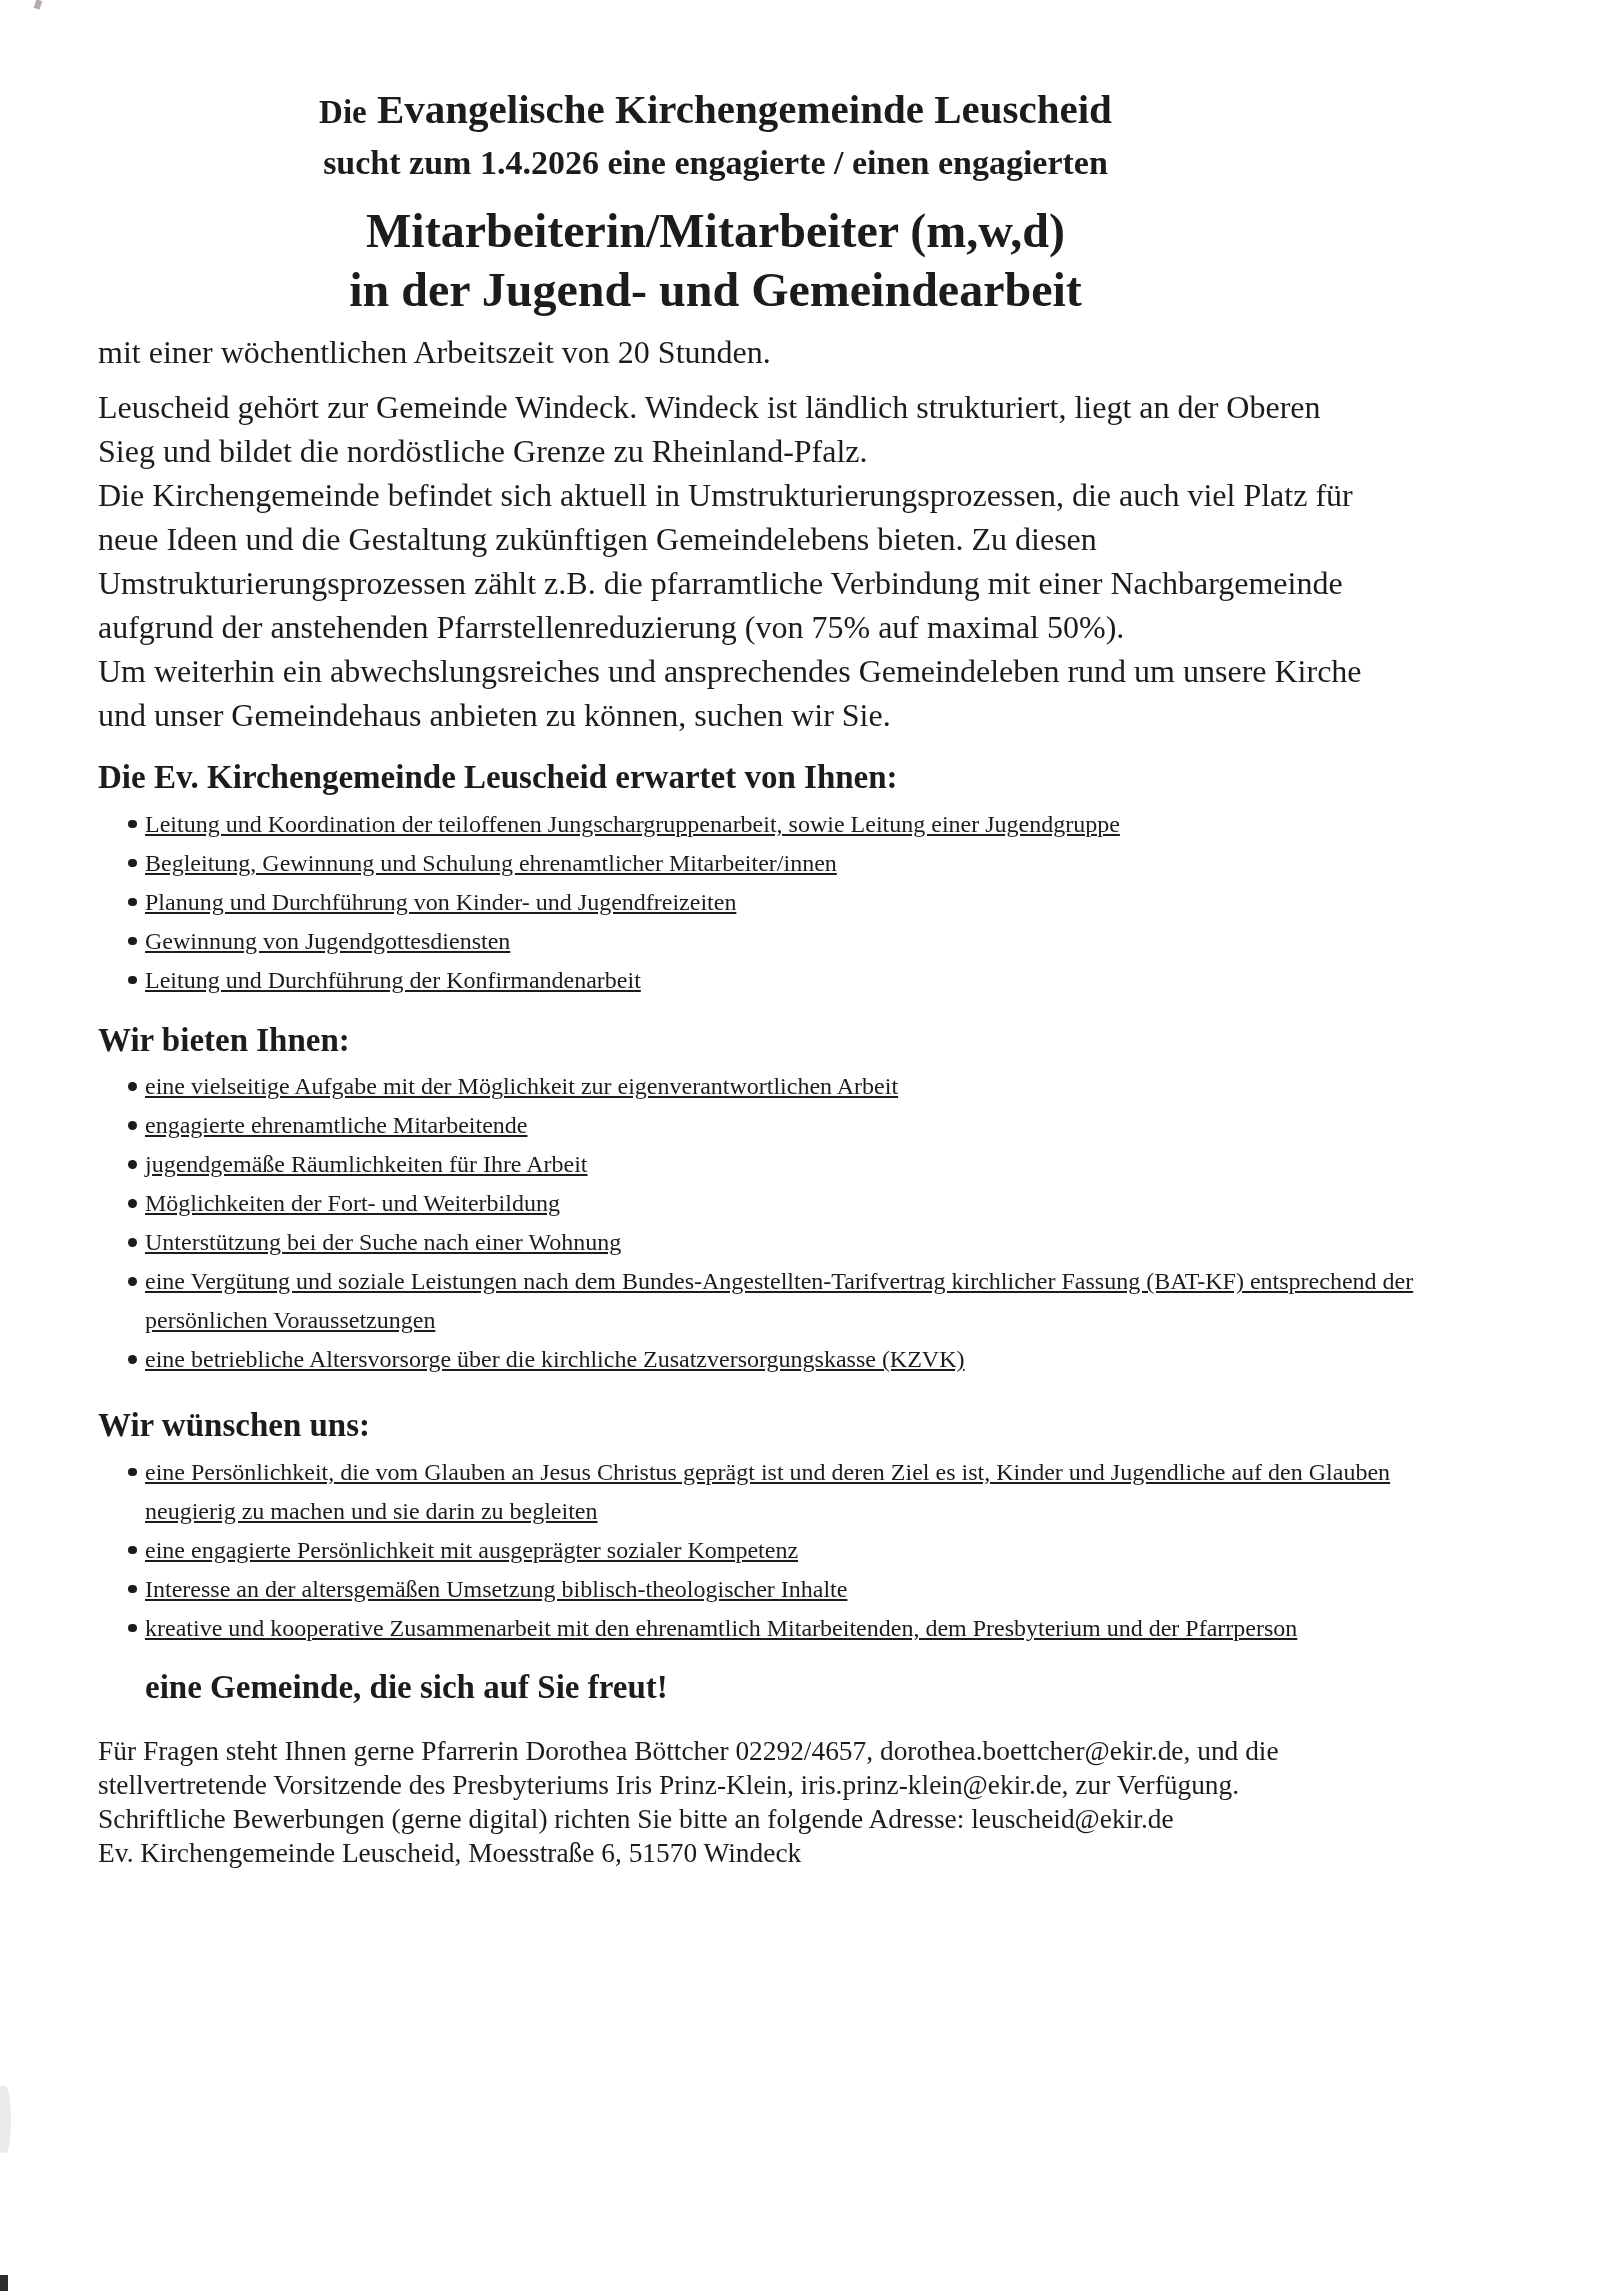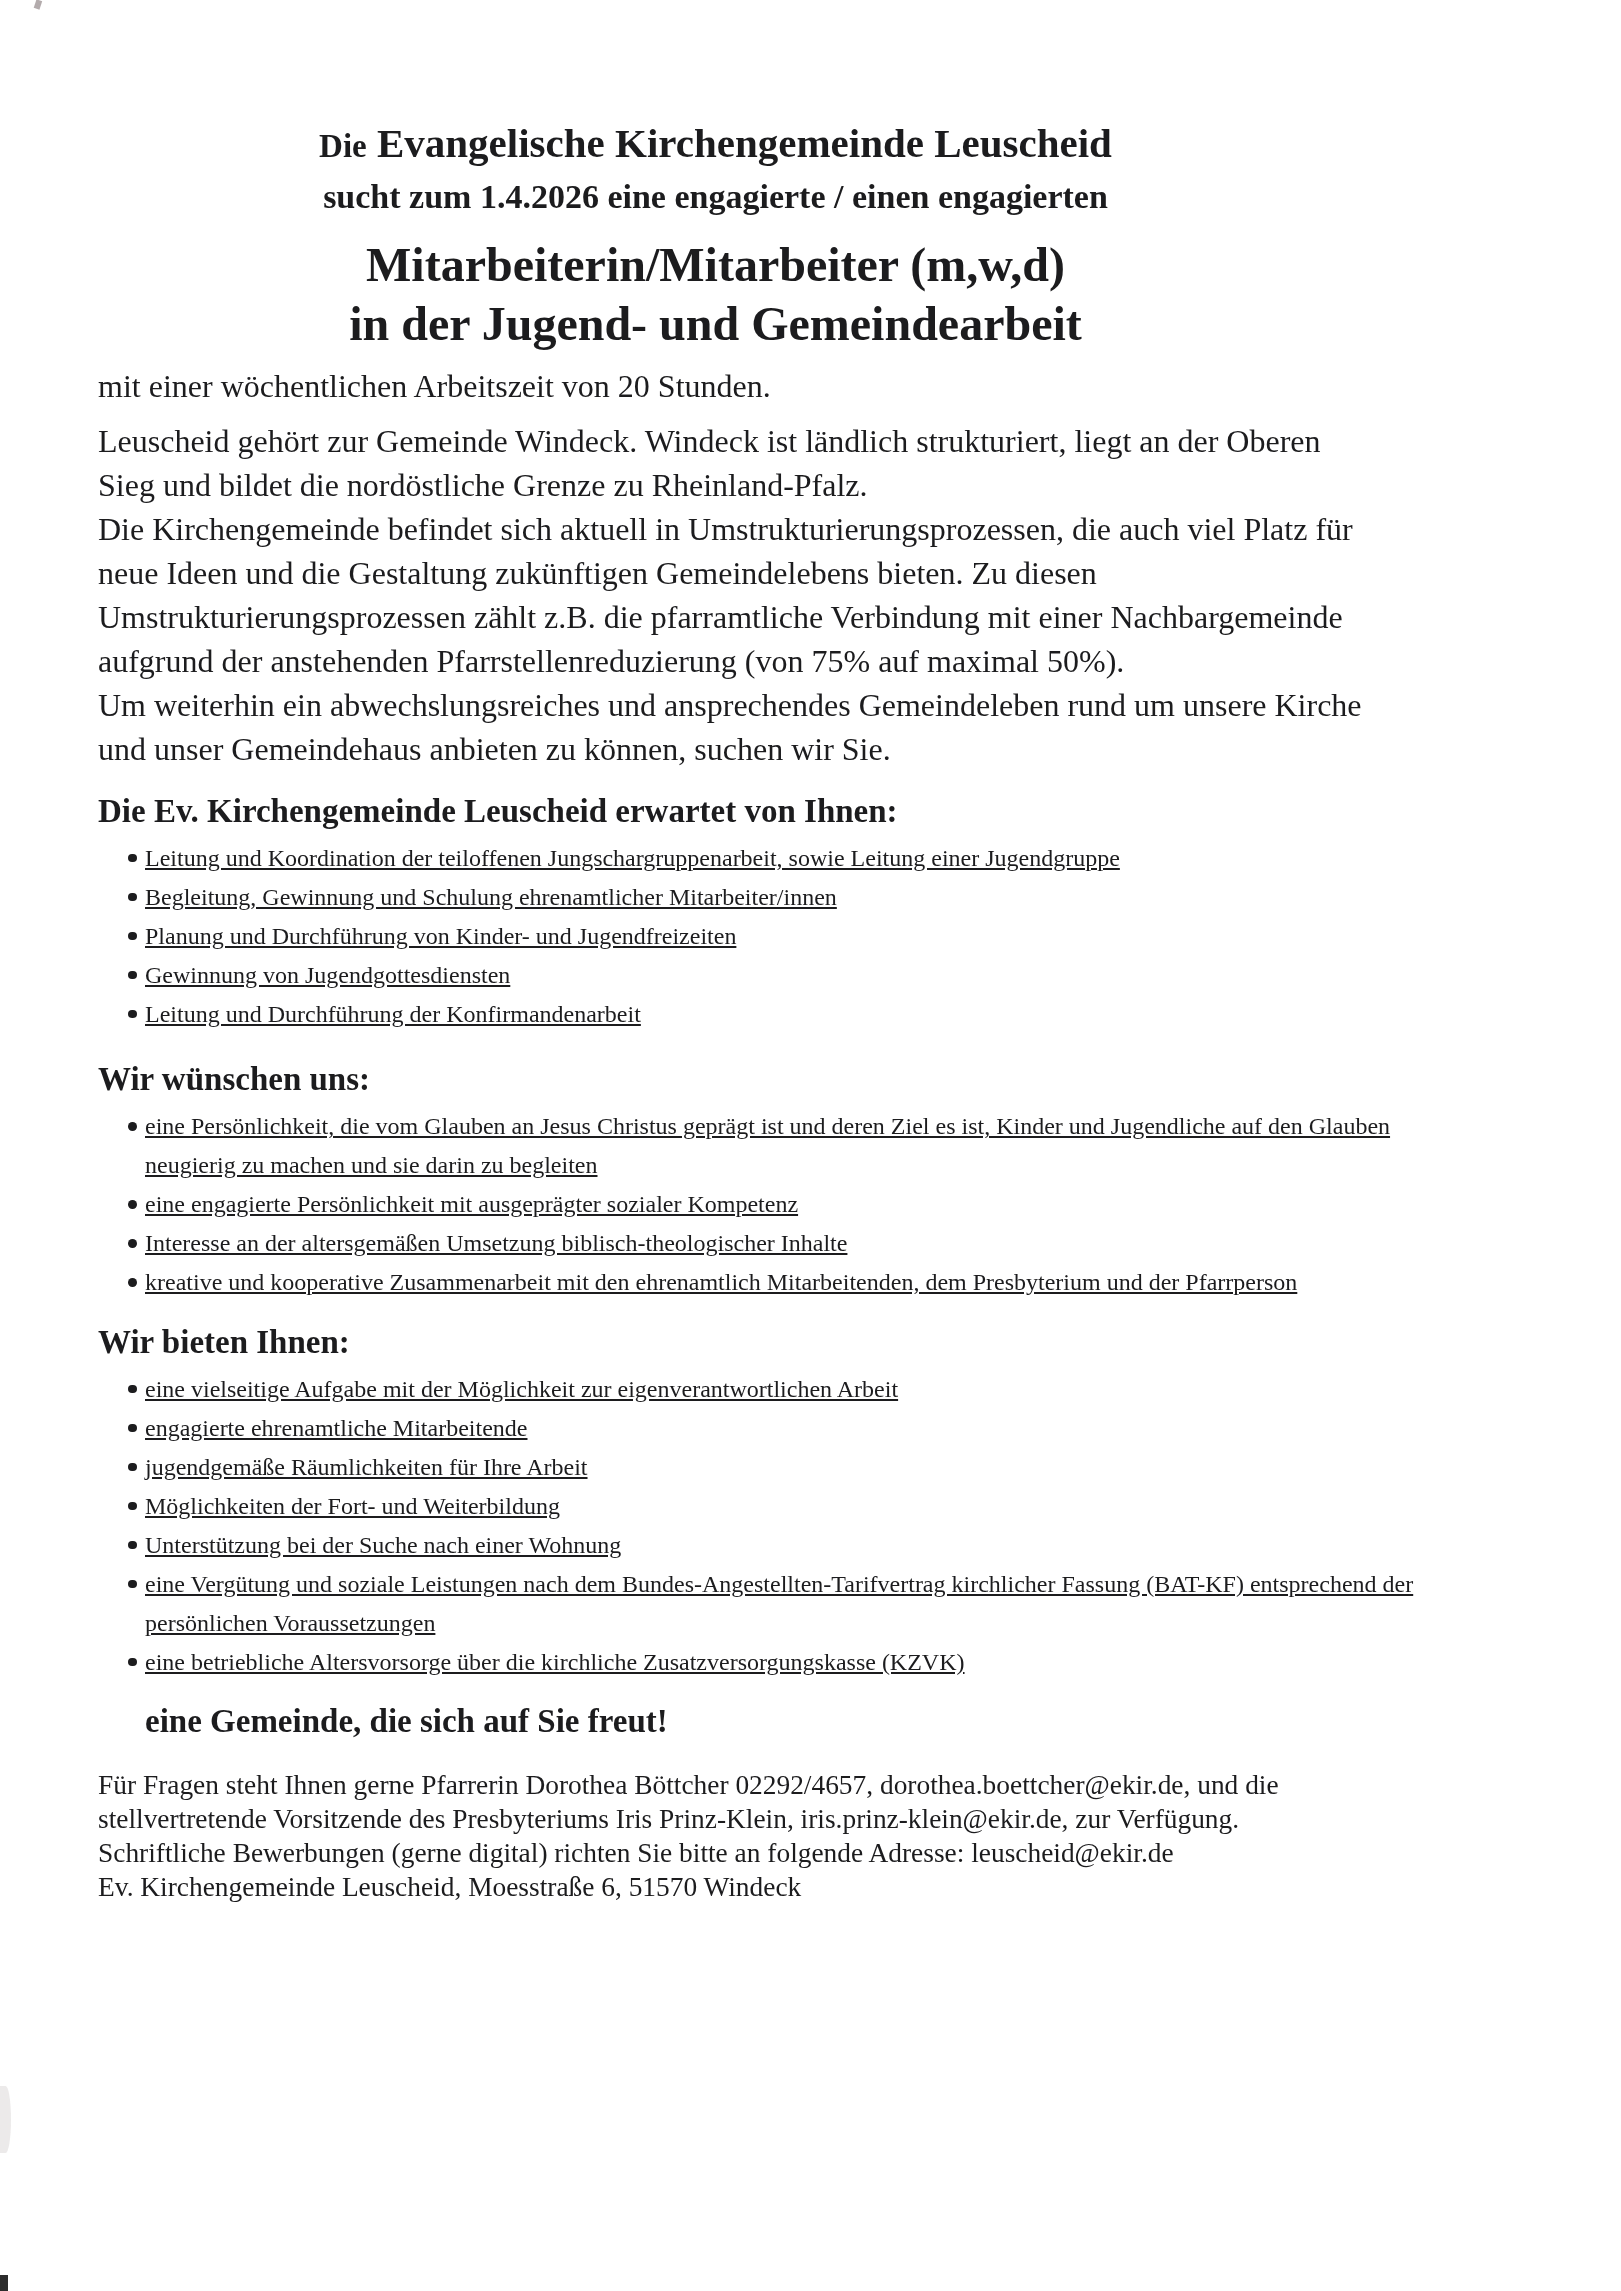--- a/index.html
+++ b/index.html
@@ -10,21 +10,21 @@
   body {
     width: 1621px;
     height: 2292px;
     position: relative;
     font-family: "Liberation Serif", "DejaVu Serif", serif;
     color: #1c1c1e;
     overflow: hidden;
   }
   .page {
     position: relative;
-    padding: 118px 69px 0 98px;
+    padding: 84px 69px 0 98px;
     box-sizing: border-box;
     width: 1621px;
     height: 2292px;
   }
   
   .masthead {
     width: 1235px;
     text-align: center;
   }
   .mast-line1 {
@@ -159,46 +159,46 @@
     </div>
 
   <div class="section">
     <div class="section-heading">Die Ev. Kirchengemeinde Leuscheid erwartet von Ihnen:</div>
     <ul class="bullets">
         <li>Leitung und Koordination der teiloffenen Jungschargruppenarbeit, sowie Leitung einer Jugendgruppe</li>
         <li>Begleitung, Gewinnung und Schulung ehrenamtlicher Mitarbeiter/innen</li>
         <li>Planung und Durchführung von Kinder- und Jugendfreizeiten</li>
         <li>Gewinnung von Jugendgottesdiensten</li>
         <li>Leitung und Durchführung der Konfirmandenarbeit</li>
-      </ul>
-  </div>
-
-  <div class="section gap-lg">
-    <div class="section-heading">Wir wünschen uns:</div>
-    <ul class="bullets">
-        <li>eine Persönlichkeit, die vom Glauben an Jesus Christus geprägt ist und deren Ziel es ist, Kinder und Jugendliche auf den Glauben neugierig zu machen und sie darin zu begleiten</li>
-        <li>eine engagierte Persönlichkeit mit ausgeprägter sozialer Kompetenz</li>
-        <li>Interesse an der altersgemäßen Umsetzung biblisch-theologischer Inhalte</li>
-        <li>kreative und kooperative Zusammenarbeit mit den ehrenamtlich Mitarbeitenden, dem Presbyterium und der Pfarrperson</li>
       </ul>
   </div>
 
   <div class="section">
     <div class="section-heading">Wir bieten Ihnen:</div>
     <ul class="bullets">
         <li>eine vielseitige Aufgabe mit der Möglichkeit zur eigenverantwortlichen Arbeit</li>
         <li>engagierte ehrenamtliche Mitarbeitende</li>
         <li>jugendgemäße Räumlichkeiten für Ihre Arbeit</li>
         <li>Möglichkeiten der Fort- und Weiterbildung</li>
         <li>Unterstützung bei der Suche nach einer Wohnung</li>
         <li>eine Vergütung und soziale Leistungen nach dem Bundes-Angestellten-Tarifvertrag kirchlicher Fassung (BAT-KF) entsprechend der persönlichen Voraussetzungen</li>
         <li>eine betriebliche Altersvorsorge über die kirchliche Zusatzversorgungskasse (KZVK)</li>
       </ul>
   </div>
 
+  <div class="section gap-lg">
+    <div class="section-heading">Wir wünschen uns:</div>
+    <ul class="bullets">
+        <li>eine Persönlichkeit, die vom Glauben an Jesus Christus geprägt ist und deren Ziel es ist, Kinder und Jugendliche auf den Glauben neugierig zu machen und sie darin zu begleiten</li>
+        <li>eine engagierte Persönlichkeit mit ausgeprägter sozialer Kompetenz</li>
+        <li>Interesse an der altersgemäßen Umsetzung biblisch-theologischer Inhalte</li>
+        <li>kreative und kooperative Zusammenarbeit mit den ehrenamtlich Mitarbeitenden, dem Presbyterium und der Pfarrperson</li>
+      </ul>
+  </div>
+
   <div class="closing-line">eine Gemeinde, die sich auf Sie freut!</div>
 
   <div class="contact">
       <div class="text-line">Für Fragen steht Ihnen gerne Pfarrerin Dorothea Böttcher 02292/4657, dorothea.boettcher@ekir.de, und die</div>
       <div class="text-line">stellvertretende Vorsitzende des Presbyteriums Iris Prinz-Klein, iris.prinz-klein@ekir.de, zur Verfügung.</div>
       <div class="text-line">Schriftliche Bewerbungen (gerne digital) richten Sie bitte an folgende Adresse: leuscheid@ekir.de</div>
       <div class="text-line">Ev. Kirchengemeinde Leuscheid, Moesstraße 6, 51570 Windeck</div>
     </div>
 
   <div class="artifact artifact-top-tick"></div>

